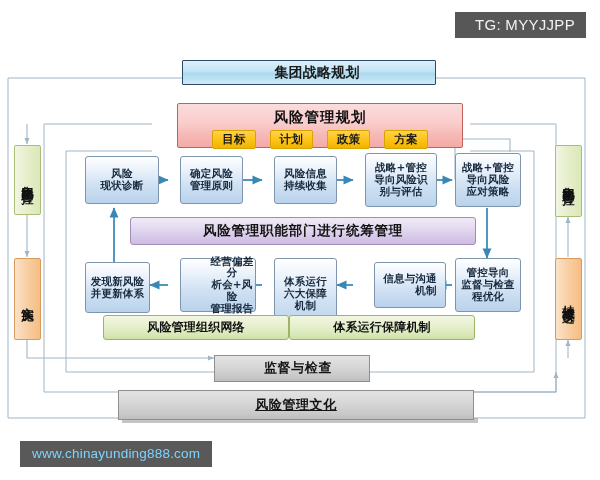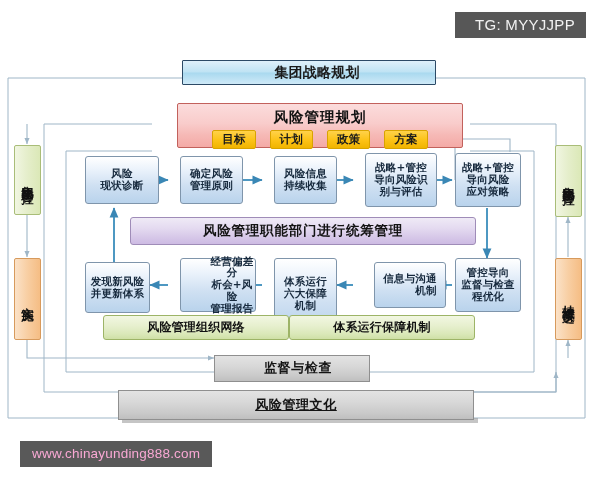--- a/index.html
+++ b/index.html
@@ -130,21 +130,21 @@
     color: #f2f2f2;
     font-size: 15px;
     font-family: "Liberation Sans", sans-serif;
     padding: 4px 11px 5px 20px;
     letter-spacing: 0.3px;
     z-index: 30;
   }
   .watermark {
     position: absolute;
     background: #595959;
-    color: #f9a8d4;
+    color: #7dd3fc;
     font-size: 13.5px;
     font-family: "Liberation Sans", sans-serif;
     padding: 5px 12px 6px 12px;
     letter-spacing: 0.2px;
     z-index: 30;
   }
   .shadow-strip {
     position: absolute;
     background: rgba(150,150,150,0.55);
     z-index: 1;

